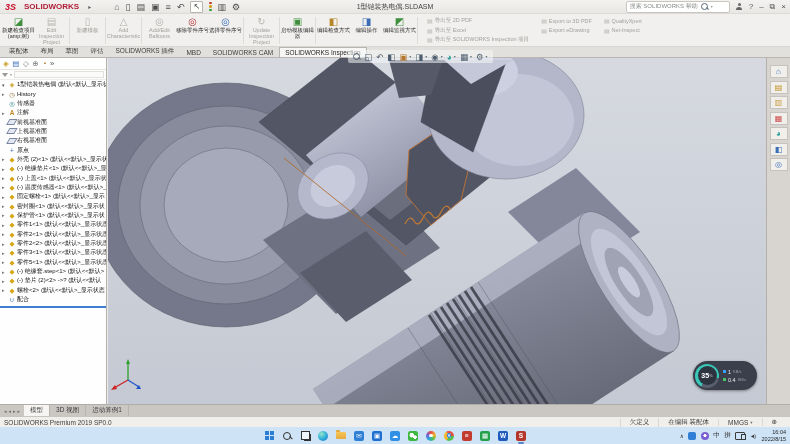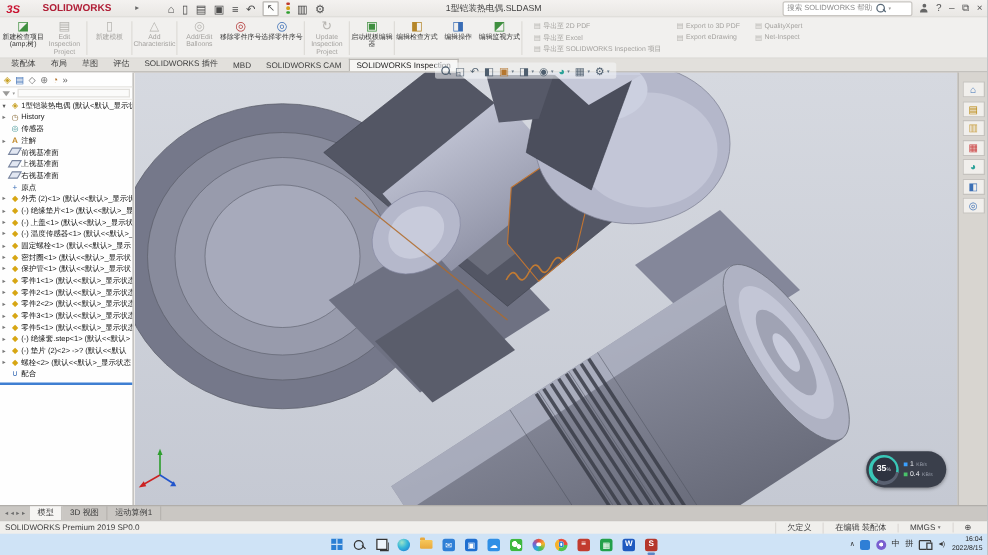--- a/index.html
+++ b/index.html
@@ -1,21 +1,21 @@
 <!DOCTYPE html>
 <html><head>
 <meta charset="utf-8">
 <style>
   html,body{margin:0;padding:0;background:#9aa0a8}
   #root{position:relative;width:790px;height:444px;overflow:hidden;background:#eceae8;
         font-family:"Liberation Sans","DejaVu Sans",sans-serif;-webkit-font-smoothing:antialiased}
   
   #titlebar{position:absolute;left:0;top:0;width:790px;height:14px;background:linear-gradient(#f4f2f0,#e9e7e4);
             display:flex;align-items:center;font-size:7px;color:#444;border-bottom:1px solid #dddbd8;box-sizing:border-box}
-  .logo{display:flex;align-items:center;gap:18px;padding:0 5px;color:#b01e36;font-weight:bold;font-size:8px;white-space:nowrap}
+  .logo{display:flex;align-items:center;gap:8px;padding:0 5px;color:#b01e36;font-weight:bold;font-size:8px;white-space:nowrap}
   .swmark{font-style:italic;font-weight:bold;color:#c8102e;font-size:9px}
   .logoarrow{color:#666;font-size:6px;margin-left:1px}
   #qa{display:flex;align-items:center;gap:6px;margin-left:18px;color:#4c4c4c;font-size:9px}
   .qa{display:flex;align-items:center;line-height:10px}
   .qa-pressed{border:1px solid #b8b5b1;background:#fdfdfc;padding:0 2px;border-radius:1px}
   .tl{display:inline-flex;flex-direction:column;gap:1px}
   .tl i{width:2.5px;height:2.5px;border-radius:50%;display:block}
   #wintitle{position:absolute;left:0;right:0;text-align:center;font-size:7px;color:#3f3f3f;pointer-events:none}
   #tright{margin-left:auto;display:flex;align-items:center;gap:6px;padding-right:4px}
   #searchbox{display:flex;align-items:center;gap:3px;width:96px;height:10px;background:#fff;

